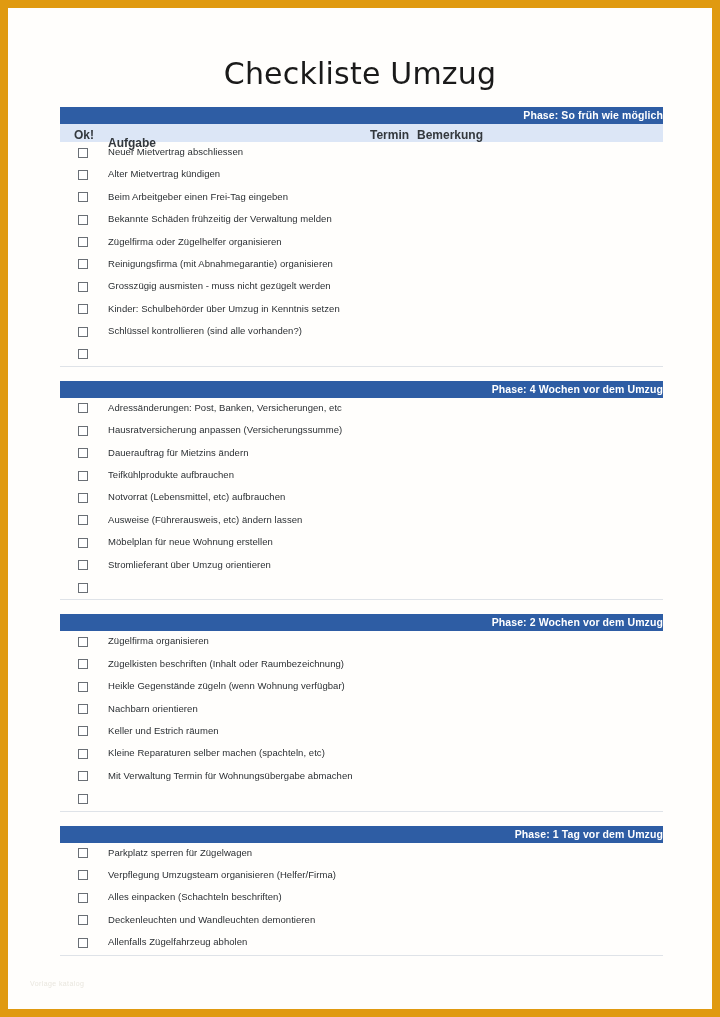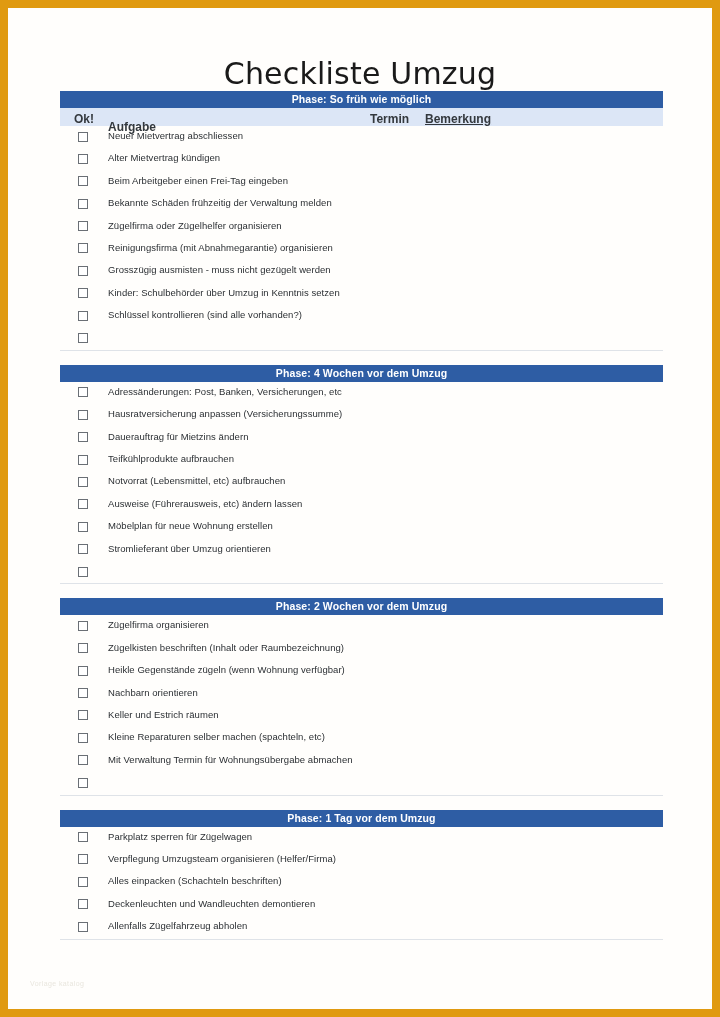--- a/index.html
+++ b/index.html
@@ -33,55 +33,56 @@
   }
 
   .doc-title {
     text-align: center;
     font-size: 30px;
     font-weight: 400;
     color: #1a1a1a;
     letter-spacing: 0.2px;
     margin: 0;
     padding-top: 48px;
+    padding-bottom: 16px;
     font-family: "DejaVu Sans", sans-serif;
   }
 
   .table {
     margin: 0 auto 0 52px;
     width: 603px;
   }
 
   .phase-bar {
     background: #2e5da4;
     color: #ffffff;
     font-size: 10.5px;
     font-weight: 700;
-    text-align: center;
+    text-align: right;
     line-height: 17px;
     height: 17px;
     letter-spacing: 0.1px;
   }
 
   .col-head {
     background: #dce6f6;
     height: 18px;
     position: relative;
     font-size: 12px;
     color: #33383d;
     font-weight: 600;
   }
   .col-head .ch {
     position: absolute;
     top: 4px;
   }
   .ch-ok      { left: 14px; }
   .ch-task    { left: 48px; margin-top: 8px; }
   .ch-termin  { left: 310px; }
-  .ch-remark  { left: 365px; text-decoration: underline; }
+  .ch-remark  { left: 357px; }
 
   .rows {
     background: #fffefc;
     border-bottom: 1px solid #dfe3e8;
   }
 
   .row {
     position: relative;
     height: 22.4px;
   }

